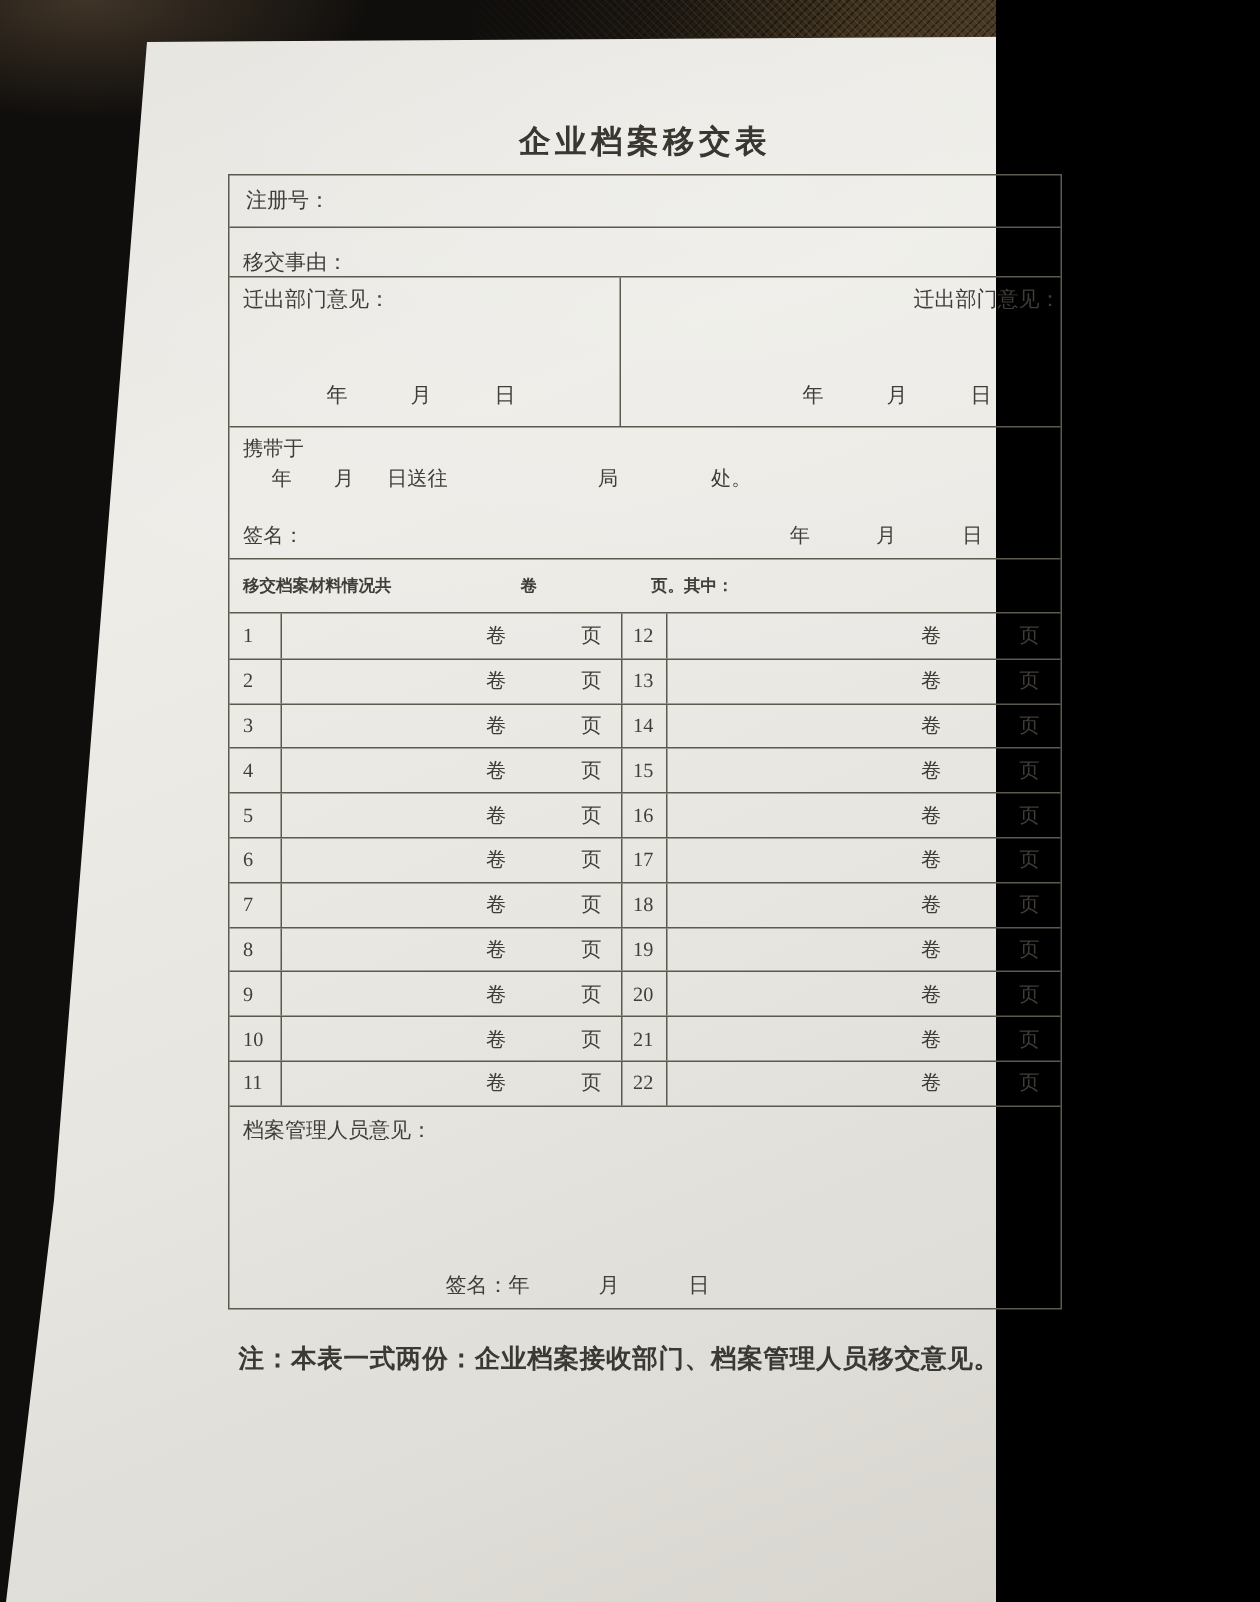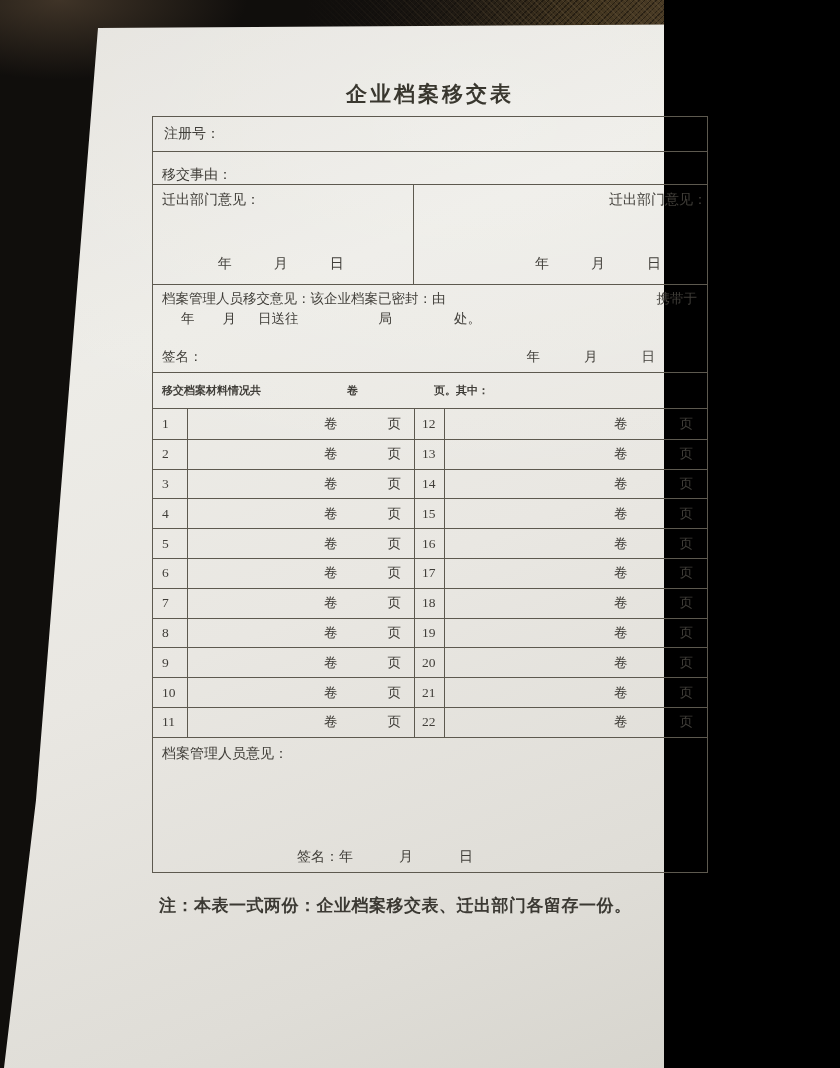--- a/index.html
+++ b/index.html
@@ -52,21 +52,21 @@
   .r3 .cell { display: flex; flex-direction: column; padding: 6px 0 11px 9px; }
   .ymd { margin-top: auto; display: flex; gap: 42px; }
   .ymd-center { justify-content: center; padding-right: 14px; }
   .ymd-right { justify-content: flex-end; padding-right: 46px; }
 
   .r4 { height: 88px; flex-direction: column; font-size: 13.5px; }
   .r4 .l1 { display: flex; justify-content: space-between; padding: 5px 10px 0 9px; }
   .r4 .l2 { display: flex; padding-left: 28px; margin-top: 2px; }
   .r4 .l2 .t-y { margin-right: 28px; }
   .r4 .l2 .t-m { margin-right: 22px; }
-  .r4 .l2 .t-d { margin-right: 80px; }
+  .r4 .l2 .t-d { margin-right: 100px; }
   .r4 .l2 .t-b { margin-right: 62px; }
   .signline { margin-top: auto; display: flex; align-items: center; padding: 0 0 6px 9px; }
   .signline .ymd2 { margin-left: auto; display: flex; gap: 44px; padding-right: 52px; }
 
   .r5 { height: 36px; display: flex; align-items: center; font-weight: 600; font-size: 11px; }
   .r5 .p1 { margin-left: 9px; }
   .r5 .p2 { margin-left: 86px; }
   .r5 .p3 { margin-left: 76px; }
 
   .list-row { display: flex; align-items: center; height: 29.8px; border-top: 1px solid #5d594f; font-size: 13.5px; }
@@ -118,21 +118,20 @@
             <div class="ymd ymd-right">
               <span>年</span>
               <span>月</span>
               <span>日</span>
             </div>
           </div>
         </div>
 
         <div class="row r4">
           <div class="l1">
-            <span>档案管理人员移交意见：该企业档案已密封：由</span>
             <span>携带于</span>
           </div>
           <div class="l2">
             <span class="t-y">年</span>
             <span class="t-m">月</span>
             <span class="t-d">日送往</span>
             <span class="t-b">局</span>
             <span>处。</span>
           </div>
           <div class="signline">
@@ -303,17 +302,17 @@
             <span class="ymd2">
               <span>年</span>
               <span>月</span>
               <span>日</span>
             </span>
           </div>
         </div>
 
       </div>
 
-      <div class="footnote">注：本表一式两份：企业档案移交表、迁出部门各留存一份。</div>
+      <div class="footnote">注：本表一式两份：企业档案接收部门、档案管理人员移交意见。</div>
 
     </div>
   </div>
 </div>
 
 </body></html>

